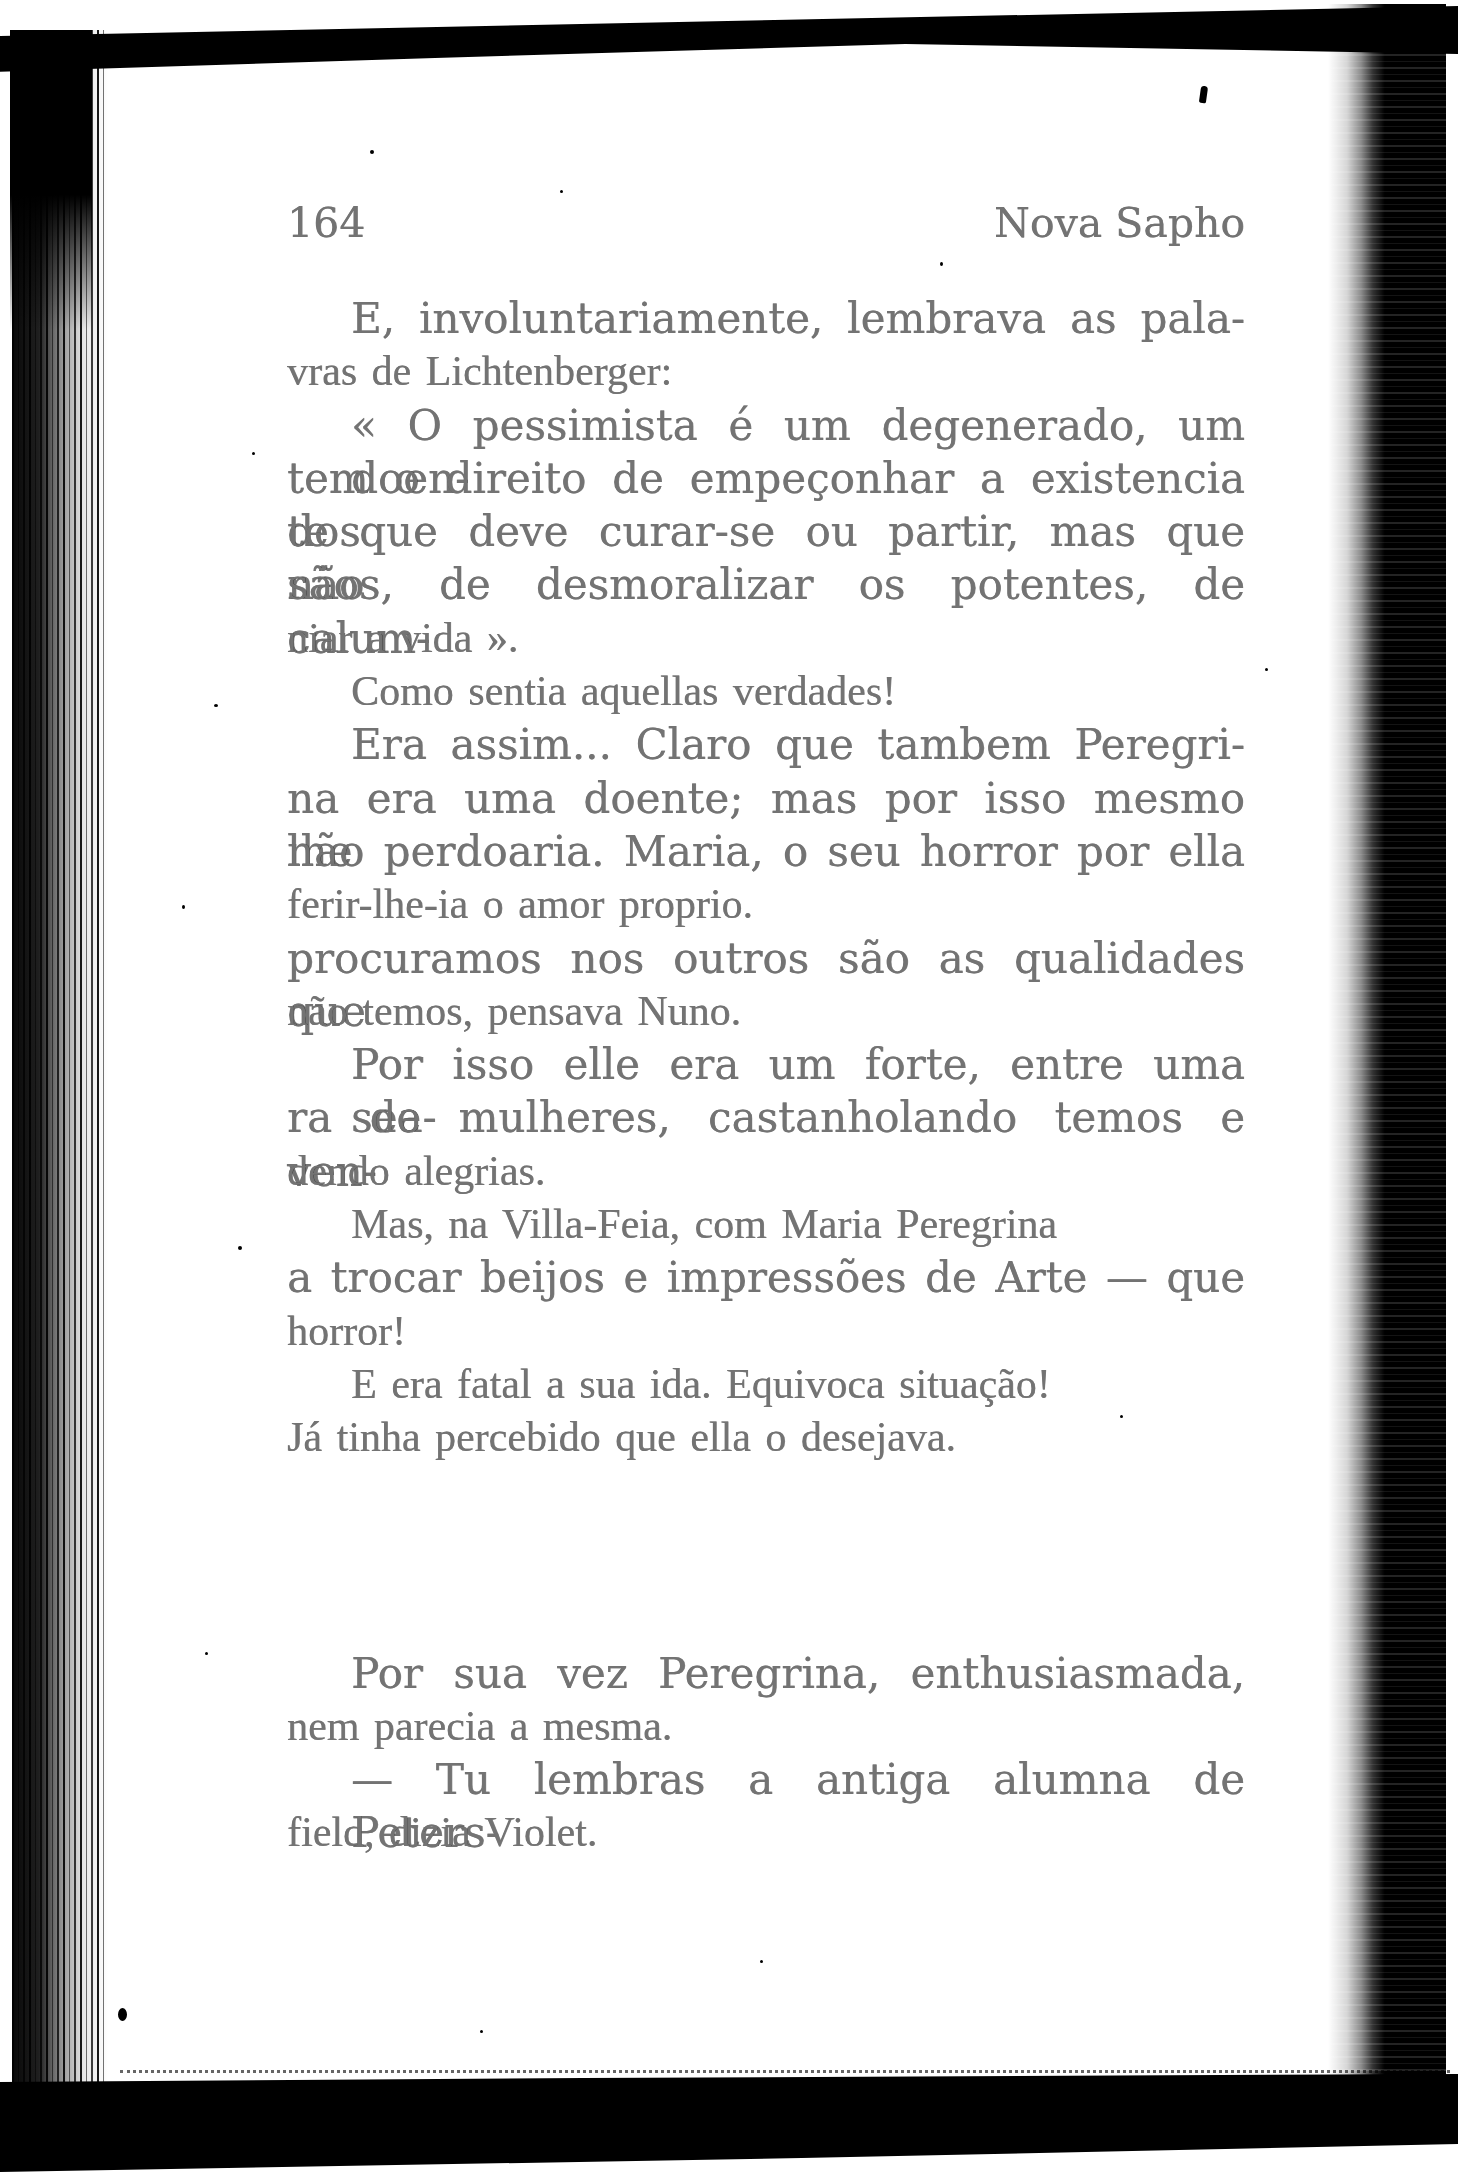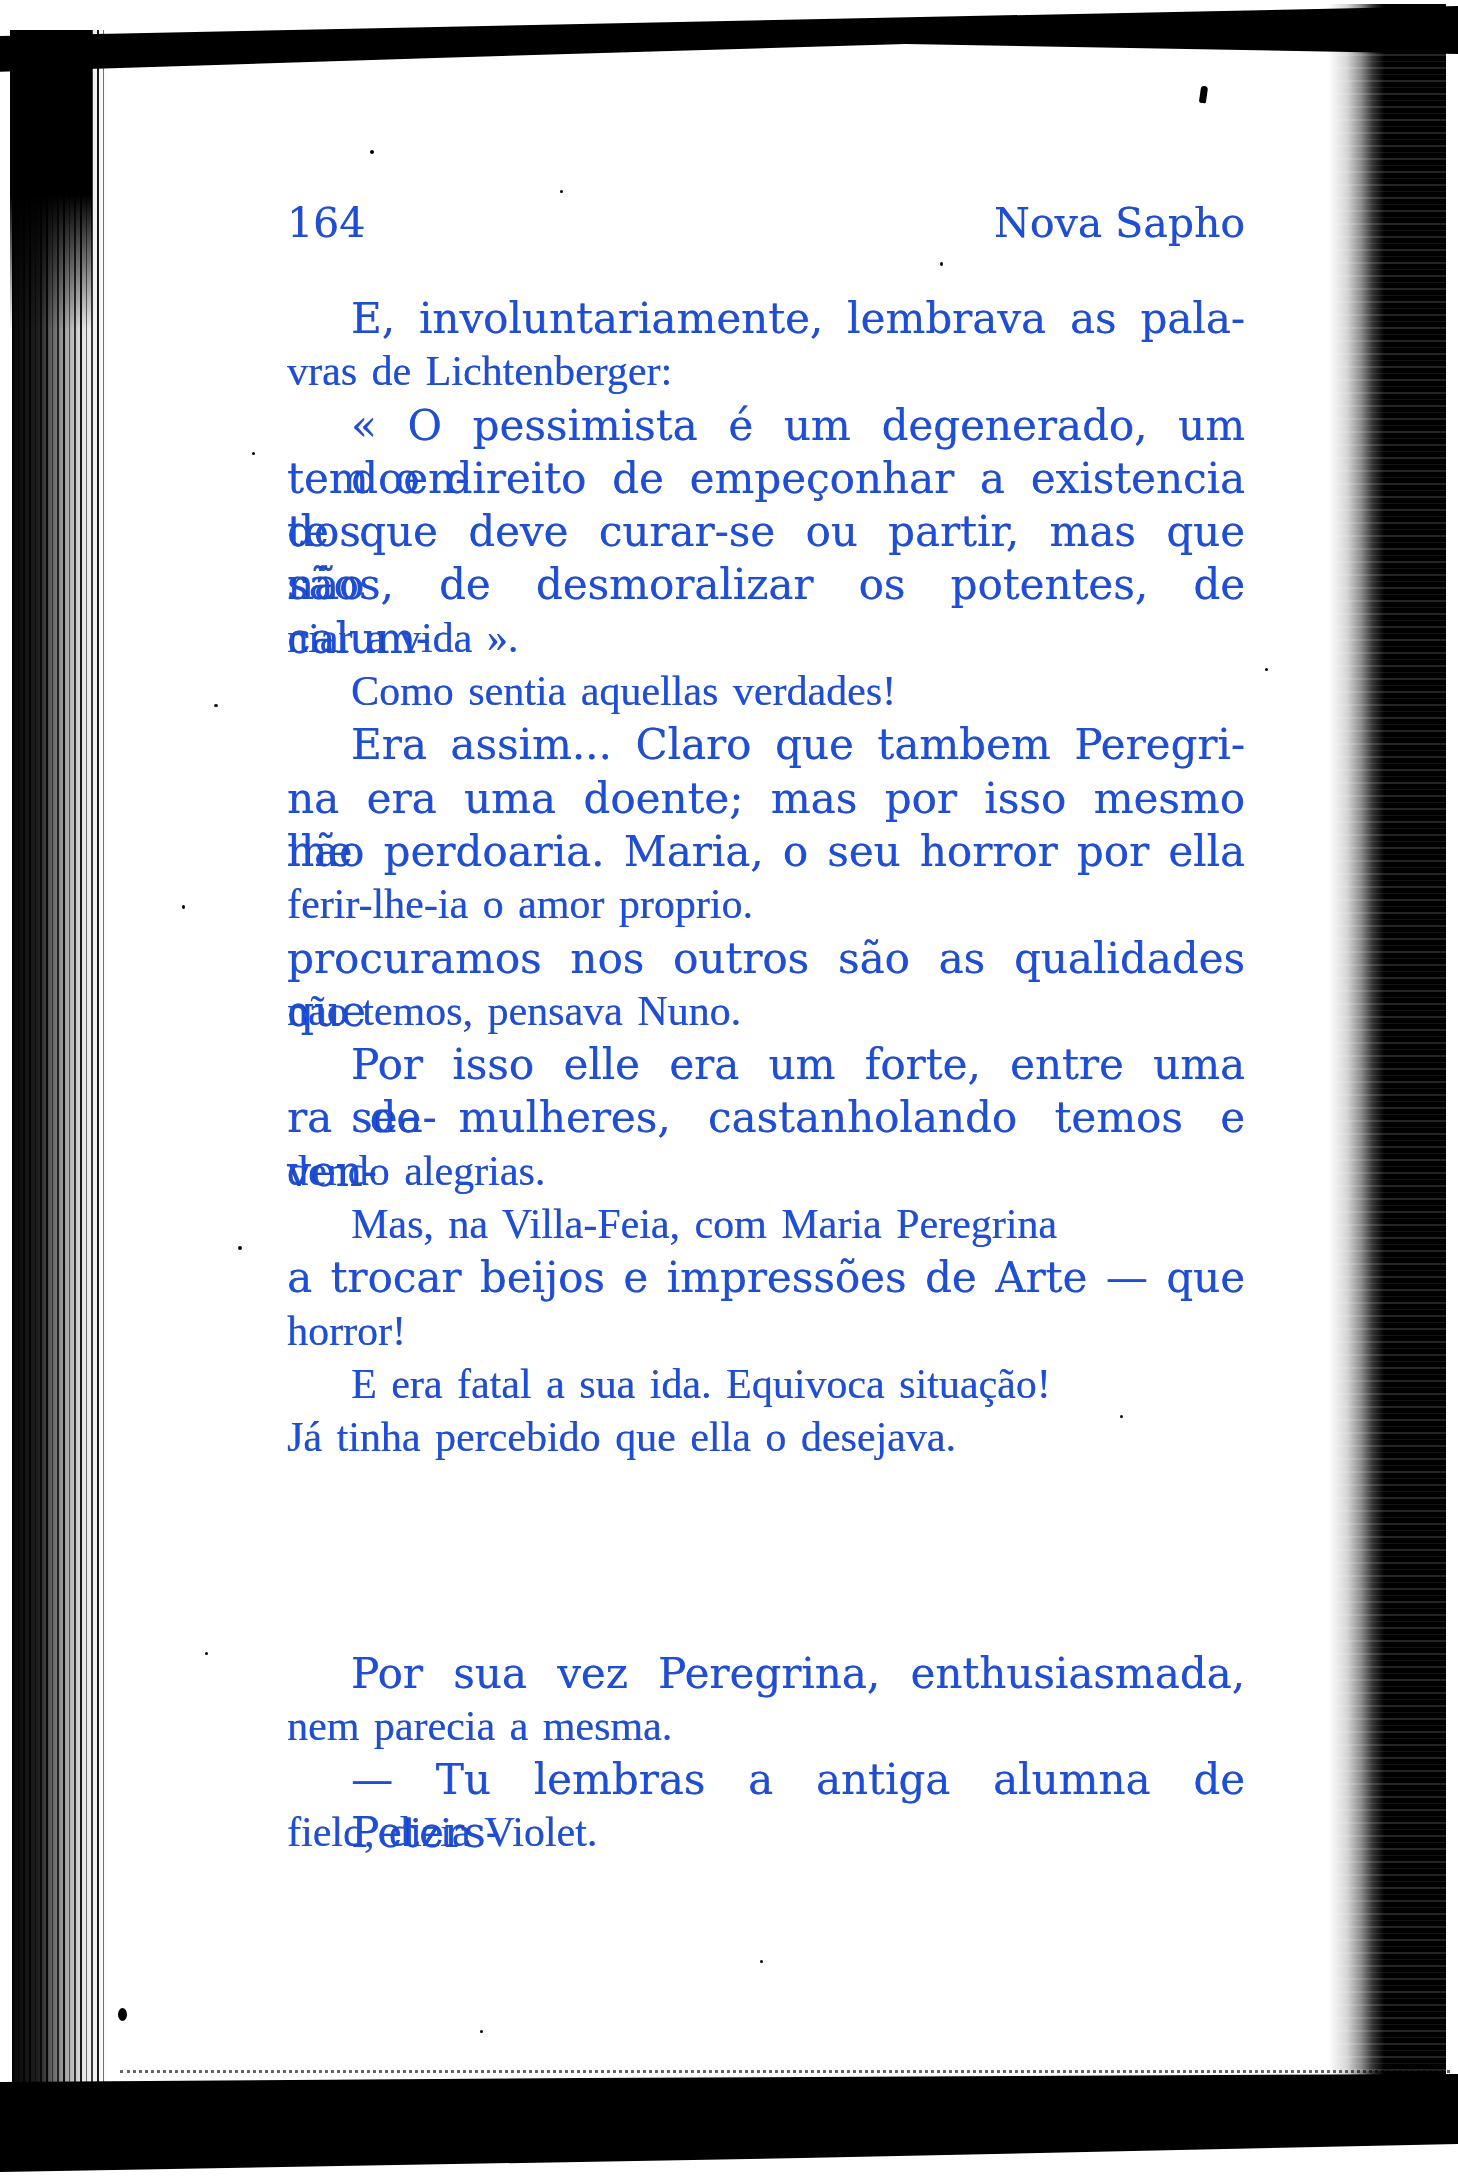--- a/index.html
+++ b/index.html
@@ -2,21 +2,21 @@
 <html><head>
 <meta charset="utf-8">
 <style>
   html,body{margin:0;padding:0;background:#e9e9e9;}
   #scan{
     position:relative;
     width:1458px;height:2181px;
     background:#ffffff;
     overflow:hidden;
     font-family:"DejaVu Serif","Liberation Serif",serif;
-    color:#1d4ed8;
+    color:#737373;
   }
   
   .topbar{
     position:absolute;left:-6px;top:0;width:1470px;height:80px;
     background:#000;z-index:4;
     clip-path:polygon(0 36px,100% 6px,100% 54px,62% 44px,30% 58px,0 72px);
   }
   .bottombar{
     position:absolute;left:0;top:2066px;width:1458px;height:115px;
     background:#000;z-index:4;

